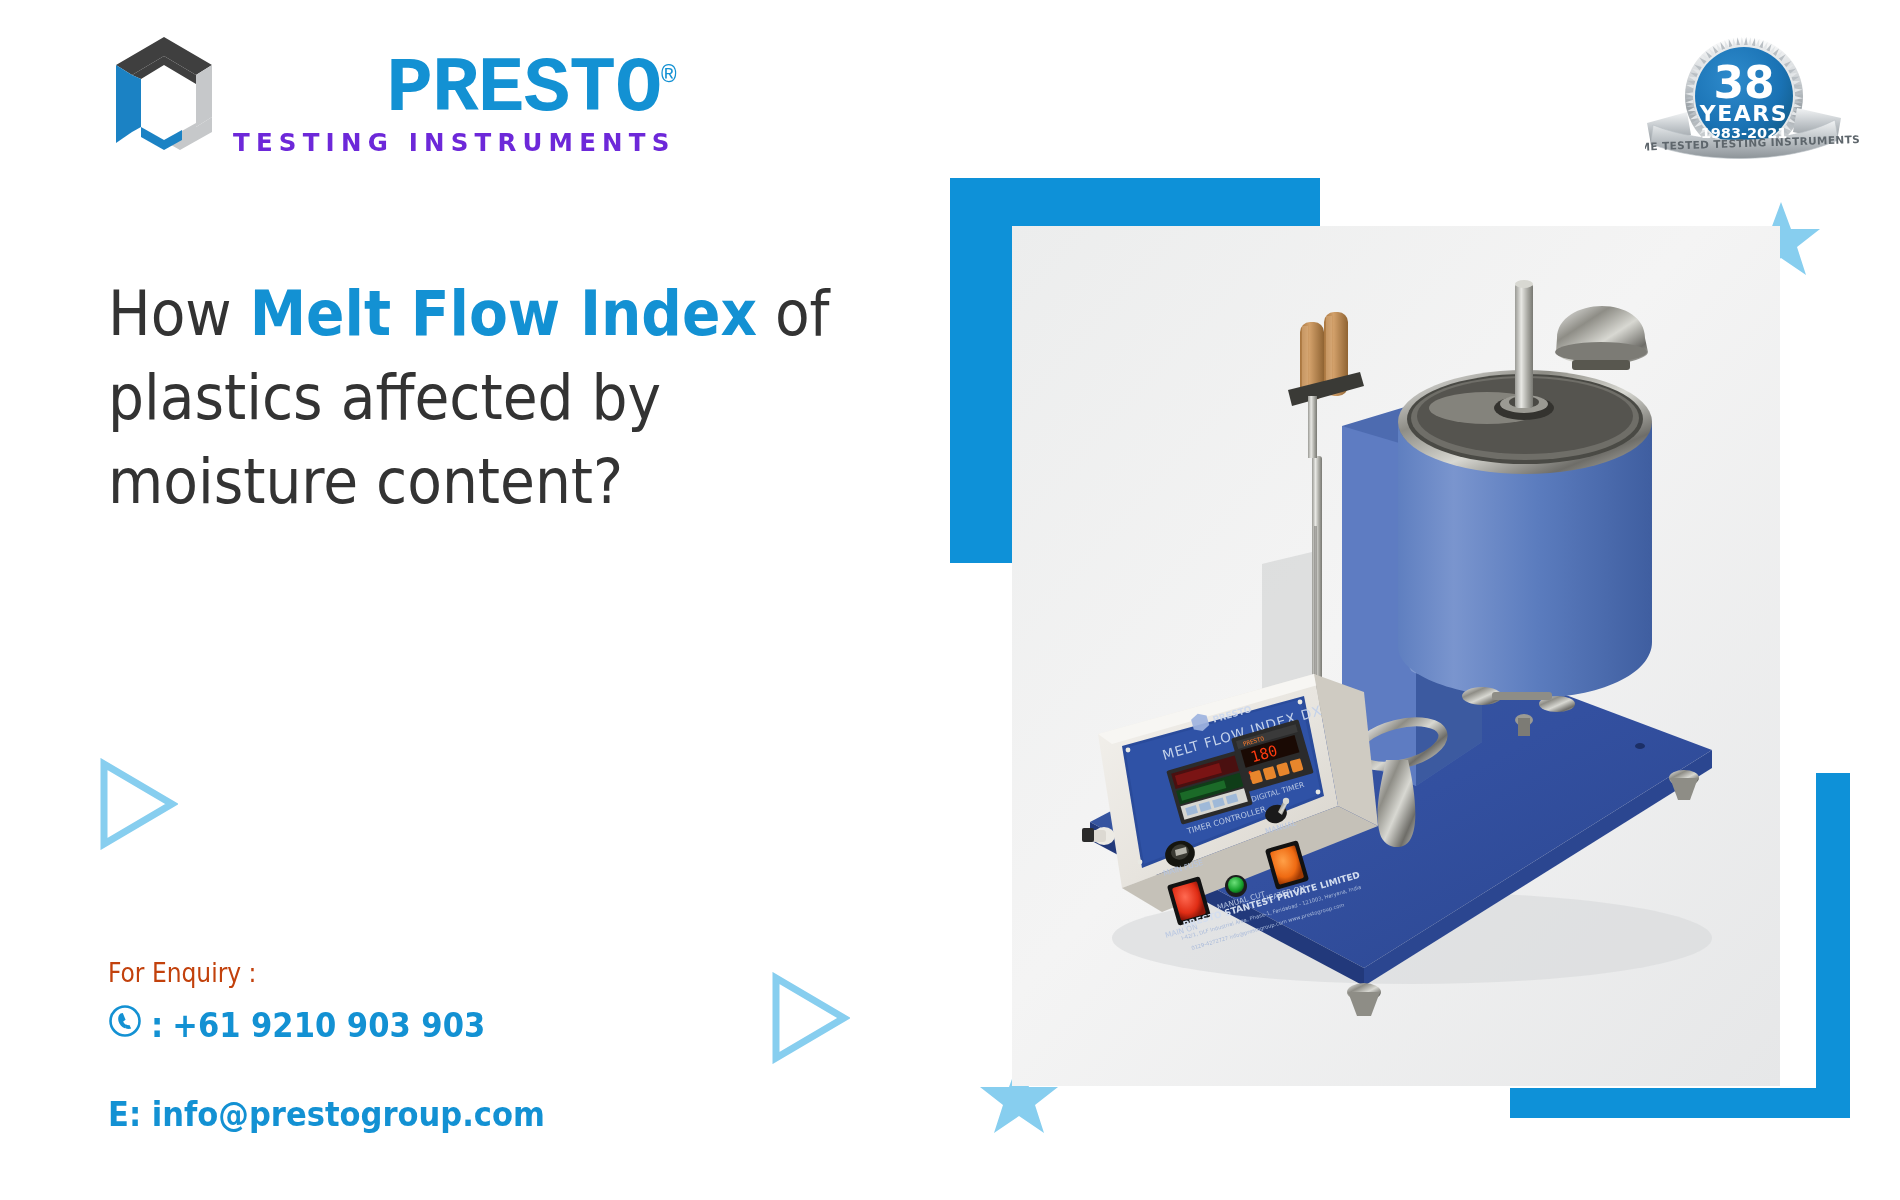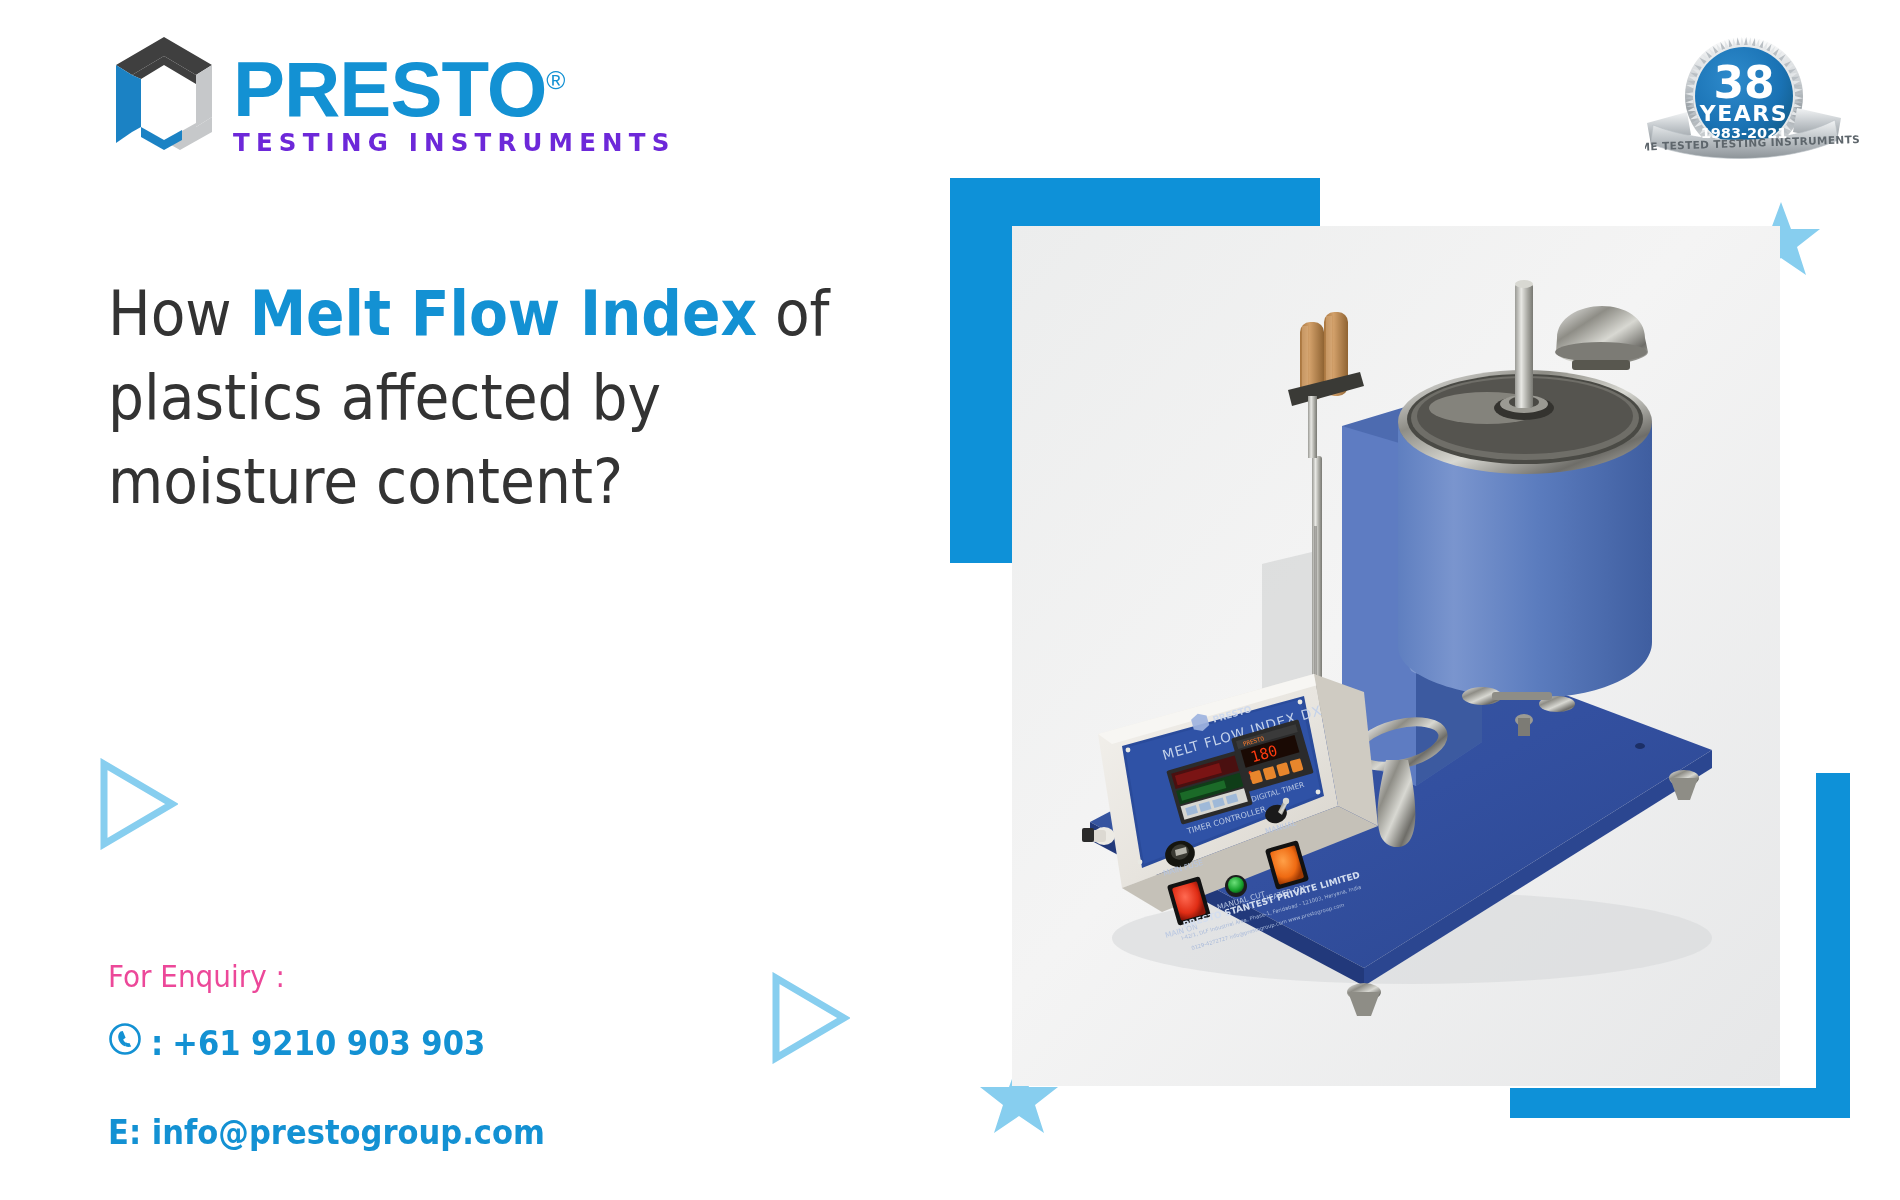--- a/index.html
+++ b/index.html
@@ -10,21 +10,22 @@
     position:relative;
   }
 
   
   #logo { position:absolute; left:108px; top:32px; width:580px; height:130px; }
   #logo-mark { position:absolute; left:0; top:0; width:112px; height:118px; }
   #logo-word { position:absolute; left:125px; top:20px; }
   .brand-name {
     font-size:78px; font-weight:bold; color:#1391D3;
     letter-spacing:-1px; line-height:0.95;
-    font-family:Liberation Sans, sans-serif;
+    font-family:Liberation Mono, monospace;
+    text-align:right;
   }
   .brand-reg {
     font-size:26px; vertical-align:super; color:#1391D3; font-weight:normal;
   }
   .brand-sub {
     font-size:24.5px; font-weight:bold; color:#6d28d9;
     letter-spacing:6.2px; margin-top:2px;
     font-family:"DejaVu Sans", sans-serif;
   }
 
@@ -35,21 +36,21 @@
   #headline {
     position:absolute; left:108px; top:272px; width:790px;
     font-size:63px; line-height:1.33; color:#333333; font-weight:400;
     font-family:"DejaVu Sans Condensed","Liberation Sans", sans-serif;
   }
   #headline .hl-accent { color:#1391D3; font-weight:bold; }
 
   
   #contact { position:absolute; left:108px; top:958px; width:560px; }
   #contact .enq {
-    font-size:31px; color:#ec4899; margin-bottom:28px;
+    font-size:26px; color:#c2410c; margin-bottom:16px;
     font-family:"DejaVu Sans Condensed","Liberation Sans", sans-serif;
   }
   #contact .line {
     display:flex; align-items:center; gap:9px;
     font-size:34px; font-weight:bold; color:#1391D3; margin-bottom:12px;
     font-family:"DejaVu Sans Condensed","Liberation Sans", sans-serif;
   }
   #contact .email {
     font-size:34px; font-weight:bold; color:#1391D3;
     font-family:"DejaVu Sans Condensed","Liberation Sans", sans-serif;

